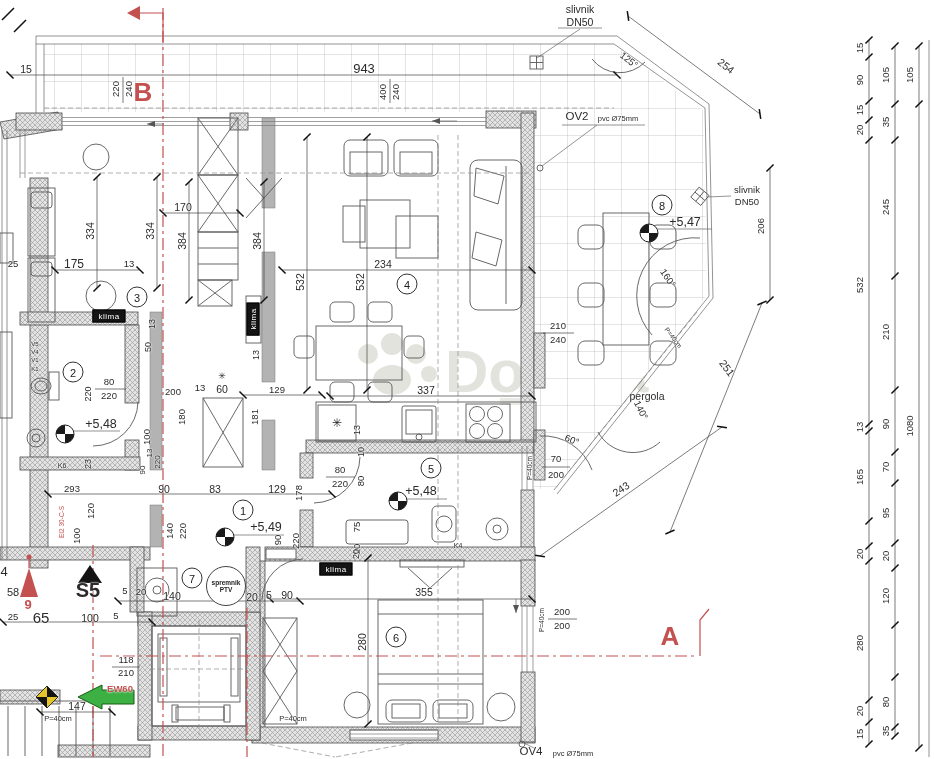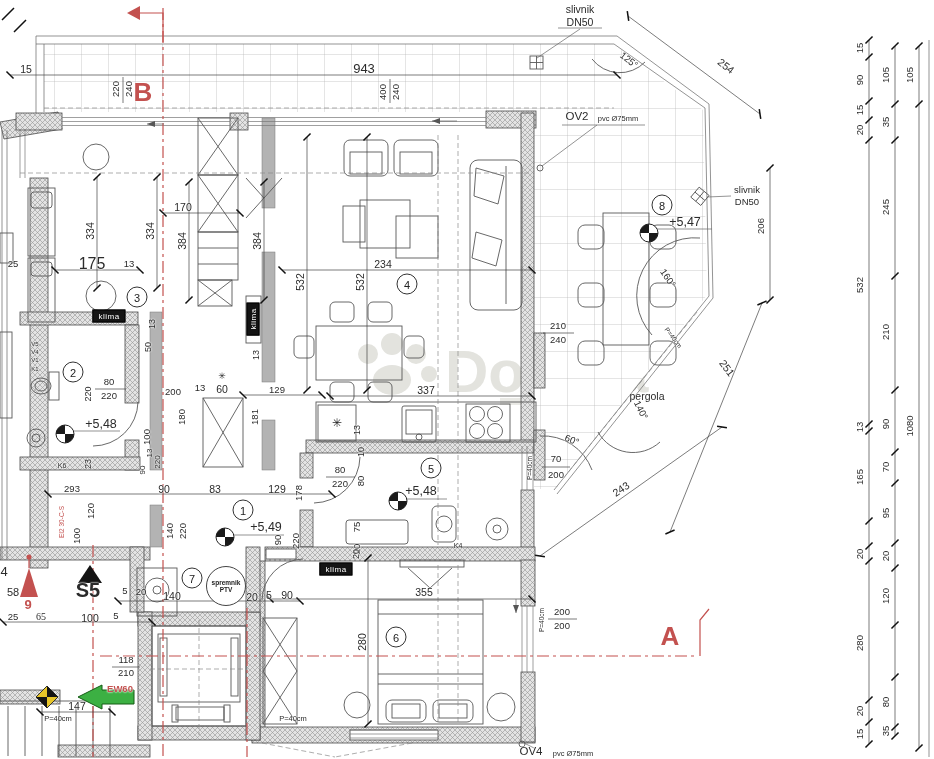--- a/index.html
+++ b/index.html
@@ -462,21 +462,21 @@
       <div class="lbl" style="left: 572px; top: 440px; font-size: 9.5px; transform: translate(-50%, -50%) rotate(22deg);">60°</div>
       <div class="lbl" style="left: 621px; top: 489px; font-size: 10.5px; transform: translate(-50%, -50%) rotate(-33deg);">243</div>
       <div class="lbl" style="left: 673px; top: 338px; font-size: 6.5px; transform: translate(-50%, -50%) rotate(53deg);">P=40cm</div>
       <div class="lbl" style="left: 556px; top: 459px; font-size: 9.5px; transform: translate(-50%, -50%) rotate(0deg);">70</div>
       <div class="lbl" style="left: 556px; top: 475px; font-size: 9.5px; transform: translate(-50%, -50%) rotate(0deg);">200</div>
       <div class="lbl" style="left: 183px; top: 207px; font-size: 10.5px; transform: translate(-50%, -50%) rotate(0deg);">170</div>
       <div class="lbl" style="left: 90px; top: 231px; font-size: 10.5px; transform: translate(-50%, -50%) rotate(-90deg);">334</div>
       <div class="lbl" style="left: 150px; top: 231px; font-size: 10.5px; transform: translate(-50%, -50%) rotate(-90deg);">334</div>
       <div class="lbl" style="left: 182px; top: 241px; font-size: 10.5px; transform: translate(-50%, -50%) rotate(-90deg);">384</div>
       <div class="lbl" style="left: 257px; top: 241px; font-size: 10.5px; transform: translate(-50%, -50%) rotate(-90deg);">384</div>
-      <div class="lbl" style="left: 92px; top: 264px; font-size: 16px; transform: translate(-50%, -50%) rotate(0deg);">175</div>
+      <div class="lbl" style="left: 74px; top: 264px; font-size: 12px; transform: translate(-50%, -50%) rotate(0deg);">175</div>
       <div class="lbl" style="left: 129px; top: 264px; font-size: 9.5px; transform: translate(-50%, -50%) rotate(0deg);">13</div>
       <div class="lbl" style="left: 13px; top: 264px; font-size: 9.5px; transform: translate(-50%, -50%) rotate(0deg);">25</div>
       <div class="lbl" style="left: 152px; top: 324px; font-size: 9px; transform: translate(-50%, -50%) rotate(-90deg);">13</div>
       <div class="lbl" style="left: 148px; top: 347px; font-size: 9px; transform: translate(-50%, -50%) rotate(-90deg);">50</div>
       <div class="lbl" style="left: 256px; top: 355px; font-size: 9px; transform: translate(-50%, -50%) rotate(-90deg);">13</div>
       <div class="lbl" style="left: 35px; top: 344px; font-size: 6px; transform: translate(-50%, -50%) rotate(0deg);">V5</div>
       <div class="lbl" style="left: 35px; top: 352px; font-size: 6px; transform: translate(-50%, -50%) rotate(0deg);">V4</div>
       <div class="lbl" style="left: 35px; top: 360px; font-size: 6px; transform: translate(-50%, -50%) rotate(0deg);">V1</div>
       <div class="lbl" style="left: 35px; top: 369px; font-size: 6px; transform: translate(-50%, -50%) rotate(0deg);">K1</div>
       <div class="lbl" style="left: 109px; top: 382px; font-size: 9.5px; transform: translate(-50%, -50%) rotate(0deg);">80</div>
@@ -526,21 +526,21 @@
       <div class="lbl" style="left: 222px; top: 596px; font-size: 10.5px; transform: translate(-50%, -50%) rotate(0deg);">45</div>
       <div class="lbl" style="left: 252px; top: 597px; font-size: 10.5px; transform: translate(-50%, -50%) rotate(0deg);">20</div>
       <div class="lbl" style="left: 269px; top: 595px; font-size: 10.5px; transform: translate(-50%, -50%) rotate(0deg);">5</div>
       <div class="lbl" style="left: 287px; top: 595px; font-size: 10.5px; transform: translate(-50%, -50%) rotate(0deg);">90</div>
       <div class="lbl" style="left: 125px; top: 591px; font-size: 9.5px; transform: translate(-50%, -50%) rotate(0deg);">5</div>
       <div class="lbl" style="left: 141px; top: 592px; font-size: 9.5px; transform: translate(-50%, -50%) rotate(0deg);">20</div>
       <div class="lbl" style="left: 172px; top: 596px; font-size: 10.5px; transform: translate(-50%, -50%) rotate(0deg);">140</div>
       <div class="lbl" style="left: 90px; top: 618px; font-size: 10.5px; transform: translate(-50%, -50%) rotate(0deg);">100</div>
       <div class="lbl" style="left: 116px; top: 616px; font-size: 9.5px; transform: translate(-50%, -50%) rotate(0deg);">5</div>
       <div class="lbl" style="left: 13px; top: 617px; font-size: 9.5px; transform: translate(-50%, -50%) rotate(0deg);">25</div>
-      <div class="lbl" style="left: 41px; top: 617px; font-size: 10px; transform: translate(-50%, -50%) rotate(0deg); font-family: Liberation Serif, serif;">65</div>
+      <div class="lbl" style="left: 41px; top: 617px; font-size: 15px; transform: translate(-50%, -50%) rotate(0deg);">65</div>
       <div class="lbl" style="left: 88px; top: 590px; font-size: 20px; font-weight: 700; transform: translate(-50%, -50%) rotate(0deg);">S5</div>
       <div class="lbl" style="left: 28px; top: 604px; font-size: 13px; color: rgb(195, 81, 79); font-weight: 700; transform: translate(-50%, -50%) rotate(0deg);">9</div>
       <div class="lbl" style="left: 4px; top: 571px; font-size: 13px; transform: translate(-50%, -50%) rotate(0deg);">4</div>
       <div class="lbl" style="left: 13px; top: 592px; font-size: 11px; transform: translate(-50%, -50%) rotate(0deg);">58</div>
       <div class="lbl" style="left: 126px; top: 660px; font-size: 9.5px; transform: translate(-50%, -50%) rotate(0deg);">118</div>
       <div class="lbl" style="left: 126px; top: 673px; font-size: 9.5px; transform: translate(-50%, -50%) rotate(0deg);">210</div>
       <div class="lbl" style="left: 120px; top: 689px; font-size: 9.5px; color: rgb(195, 81, 79); font-weight: 700; transform: translate(-50%, -50%) rotate(0deg);">EW60</div>
       <div class="lbl" style="left: 77px; top: 706px; font-size: 10.5px; transform: translate(-50%, -50%) rotate(0deg);">147</div>
       <div class="lbl" style="left: 58px; top: 719px; font-size: 7.5px; transform: translate(-50%, -50%) rotate(0deg);">P=40cm</div>
       <div class="lbl" style="left: 424px; top: 592px; font-size: 10.5px; transform: translate(-50%, -50%) rotate(0deg);">355</div>

